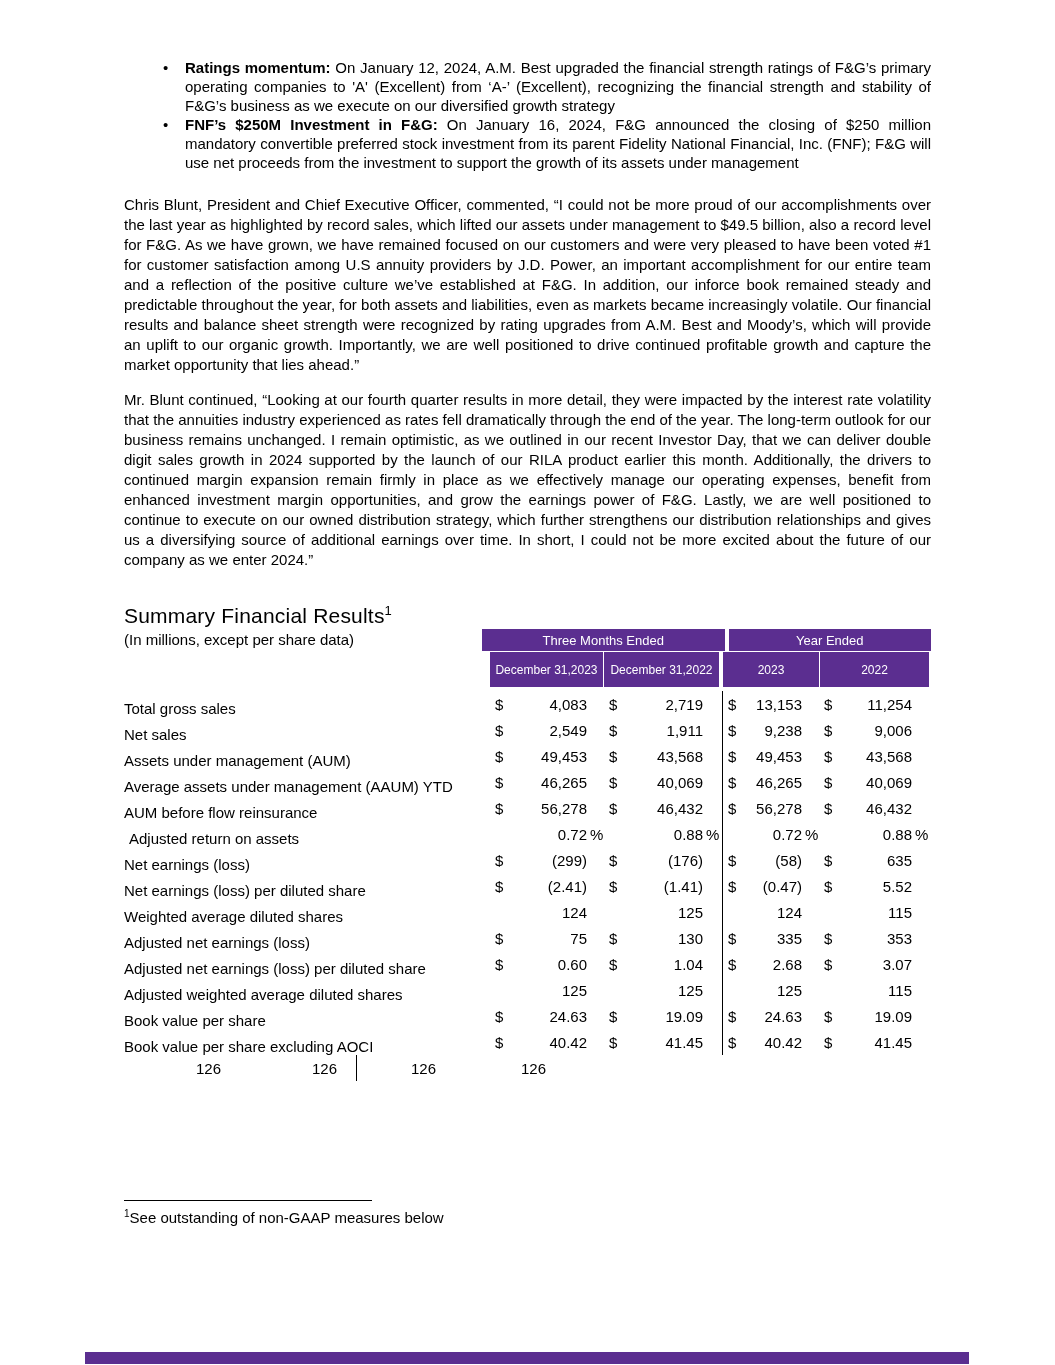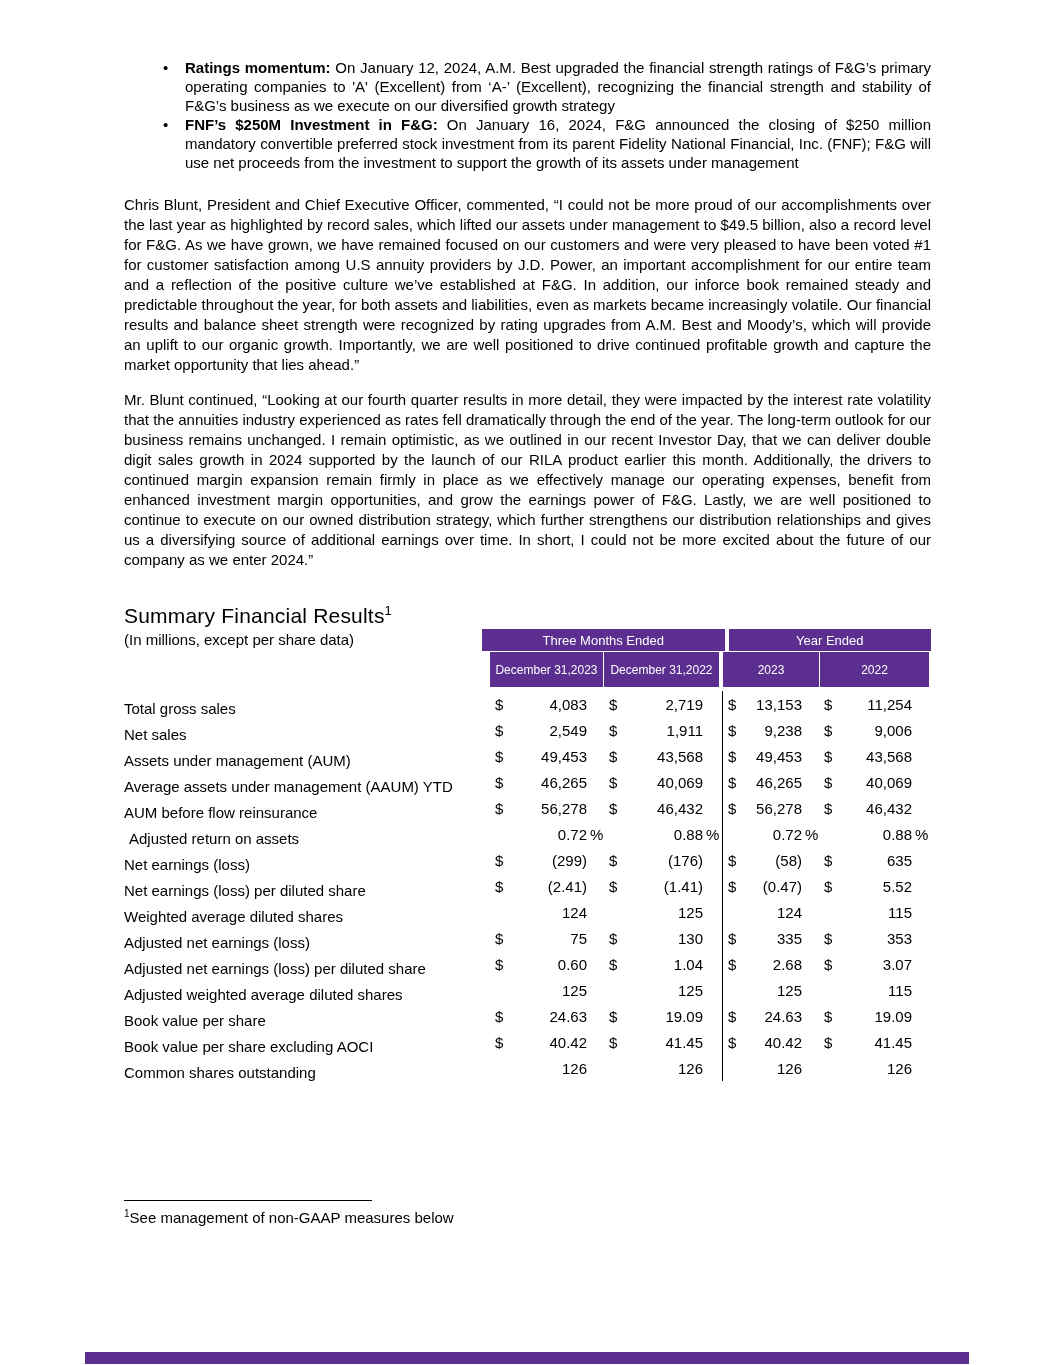--- a/index.html
+++ b/index.html
@@ -537,21 +537,20 @@
         <div class="vcell vc4">
           <span class="cur">$</span>
                 <span class="num">41.45</span>
                 <span class="sfx"></span>
         </div>
       </div>
     </div>
   </div>
 
   <div class="trow">
-    <div class="label-col">Common shares outstanding</div>
     <div class="vals">
       <div class="vcell vc1">
         <span class="cur"></span>
               <span class="num">126</span>
               <span class="sfx"></span>
       </div>
       <div class="vcell vc2">
         <span class="cur"></span>
               <span class="num">126</span>
               <span class="sfx"></span>
@@ -570,16 +569,16 @@
       </div>
     </div>
   </div>
 </div>
   </div>
 
 </div>
 
 <div class="footnote-block">
   <div class="footnote-rule"></div>
-  <div><sup>1</sup><span>See management of non-GAAP measures below</span></div>
+  <div><sup>1</sup><span>See outstanding of non-GAAP measures below</span></div>
 </div>
 
 <div class="footer-bar"></div>
 
 </body></html>

